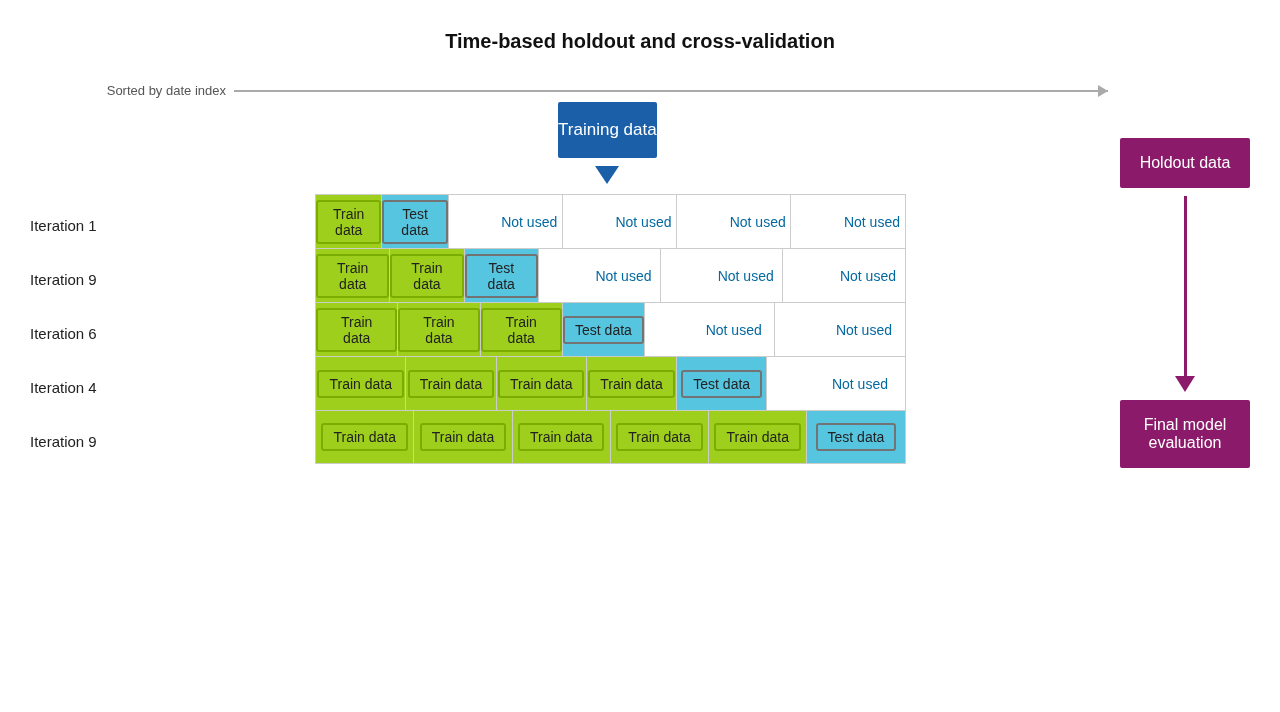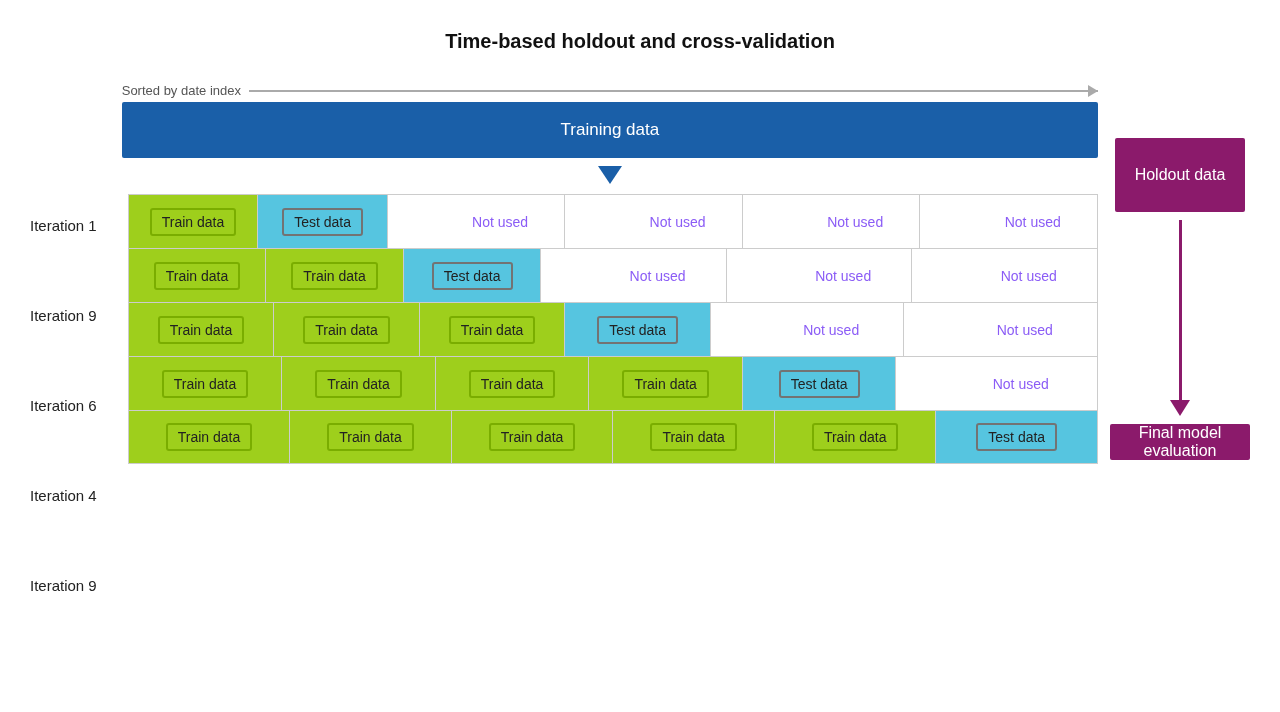--- a/index.html
+++ b/index.html
@@ -27,38 +27,38 @@
     .content-area {
       display: flex;
       flex-direction: row;
       align-items: flex-start;
       gap: 0;
     }
     .left-labels {
       display: flex;
       flex-direction: column;
       justify-content: flex-start;
-      margin-right: 25px;
+      margin-right: 10px;
       margin-top: 115px;
-      gap: 36px;
     }
     .iteration-label {
       height: 54px;
       display: flex;
       align-items: center;
       font-size: 15px;
       font-weight: 500;
       color: #222;
       white-space: nowrap;
       margin-bottom: 0px;
     }
     .main-grid {
       display: flex;
       flex-direction: column;
       flex: 1;
+      align-items: center;
     }
     .sort-label {
       font-size: 13px;
       color: #555;
       margin-right: 8px;
     }
     .arrow-line {
       flex: 1;
       height: 2px;
       background: linear-gradient(to right, #aaa, #aaa);
@@ -127,21 +127,21 @@
     .cell-train {
       background: #9ecf1c;
       color: #222;
     }
     .cell-test {
       background: #56c5e0;
       color: #222;
     }
     .cell-unused {
       background: #ffffff;
-      color: #8b5cf6;
+      color: #0369a1;
       margin-left: 48px;
     }
     .cell-inner {
       padding: 4px 10px;
       border-radius: 3px;
       text-align: center;
     }
     .cell-train .cell-inner {
       background: #9ecf1c;
       border: 2px solid #7aad00;
@@ -156,21 +156,21 @@
       align-items: center;
       margin-left: 12px;
       margin-top: 55px;
     }
     .holdout-box {
       background: #8b1a6b;
       color: white;
       font-size: 16px;
       font-weight: 500;
       text-align: center;
-      padding: 28px 16px;
+      padding: 16px 16px;
       border-radius: 2px;
       width: 130px;
     }
     .vertical-arrow {
       display: flex;
       flex-direction: column;
       align-items: center;
       margin: 8px 0;
     }
     .vert-line {
@@ -184,23 +184,23 @@
       border-left: 10px solid transparent;
       border-right: 10px solid transparent;
       border-top: 16px solid #8b1a6b;
     }
     .final-box {
       background: #8b1a6b;
       color: white;
       font-size: 16px;
       font-weight: 500;
       text-align: center;
-      padding: 0 12px;
+      padding: 16px 12px;
       border-radius: 2px;
-      width: 140px;
+      width: 130px;
     }
     .sort-arrow-container {
       display: flex;
       align-items: center;
       width: 100%;
       margin-bottom: 4px;
     }
   </style>
 </head>
 <body>

